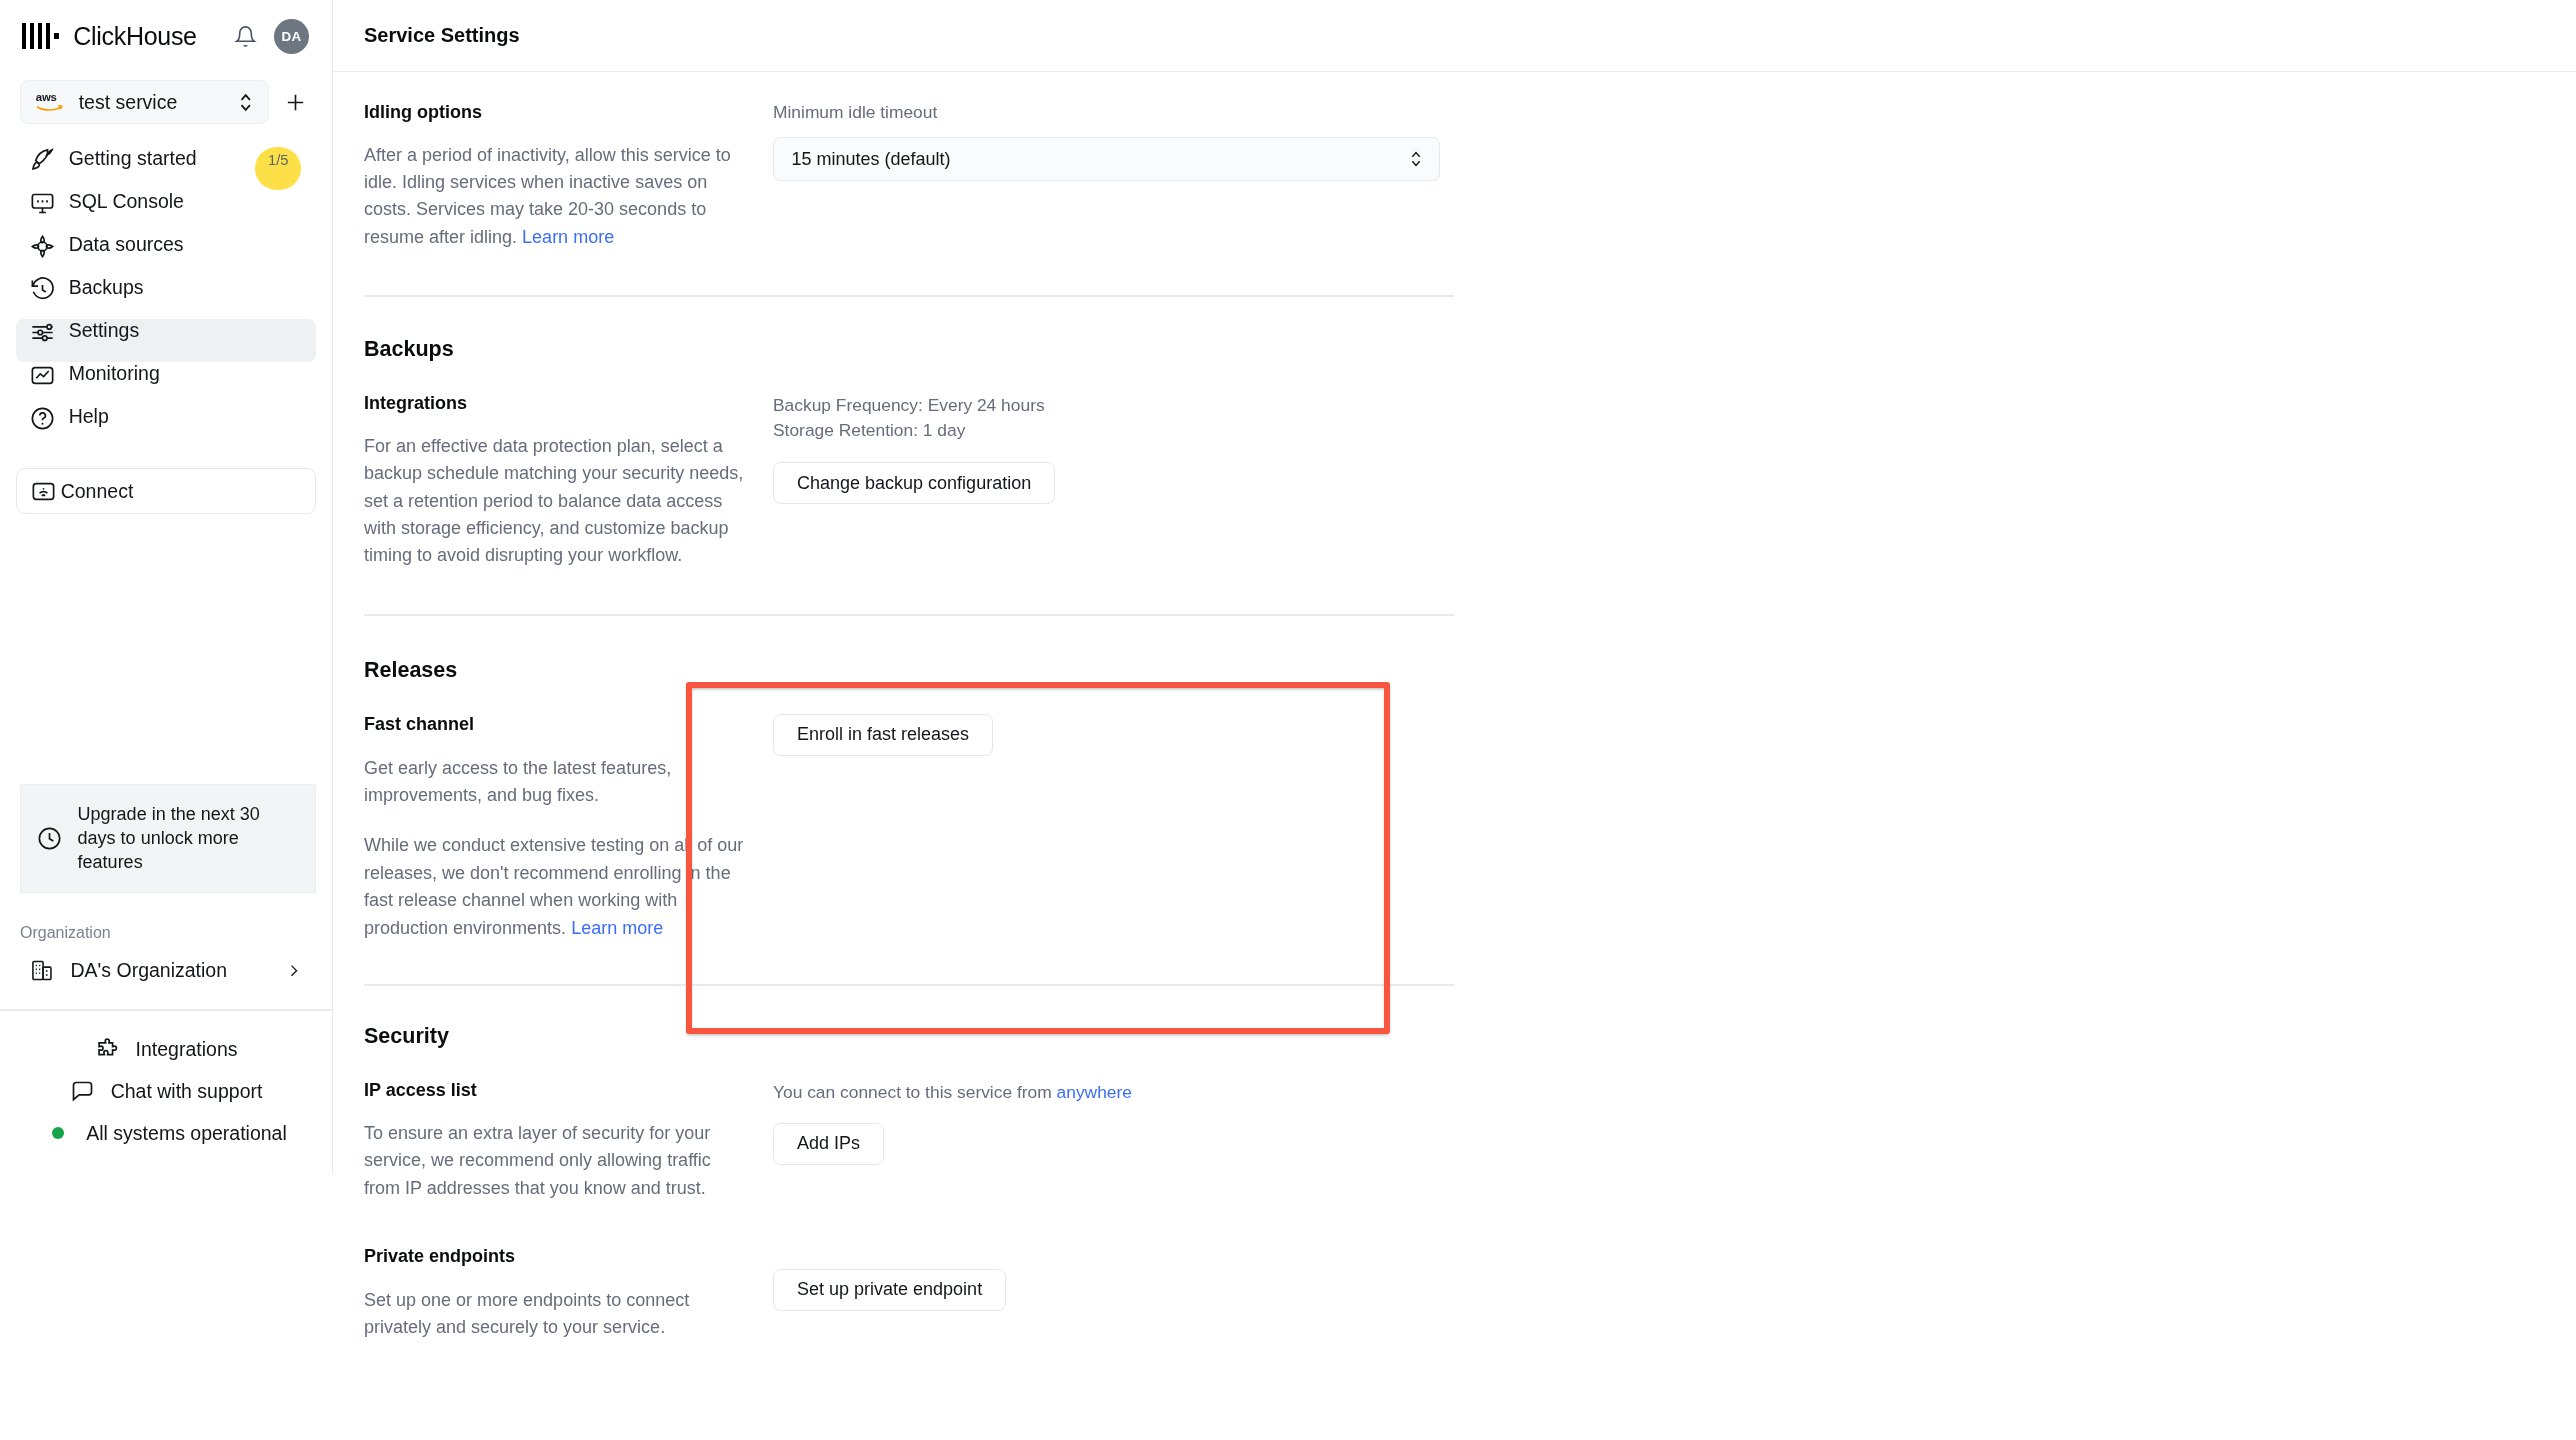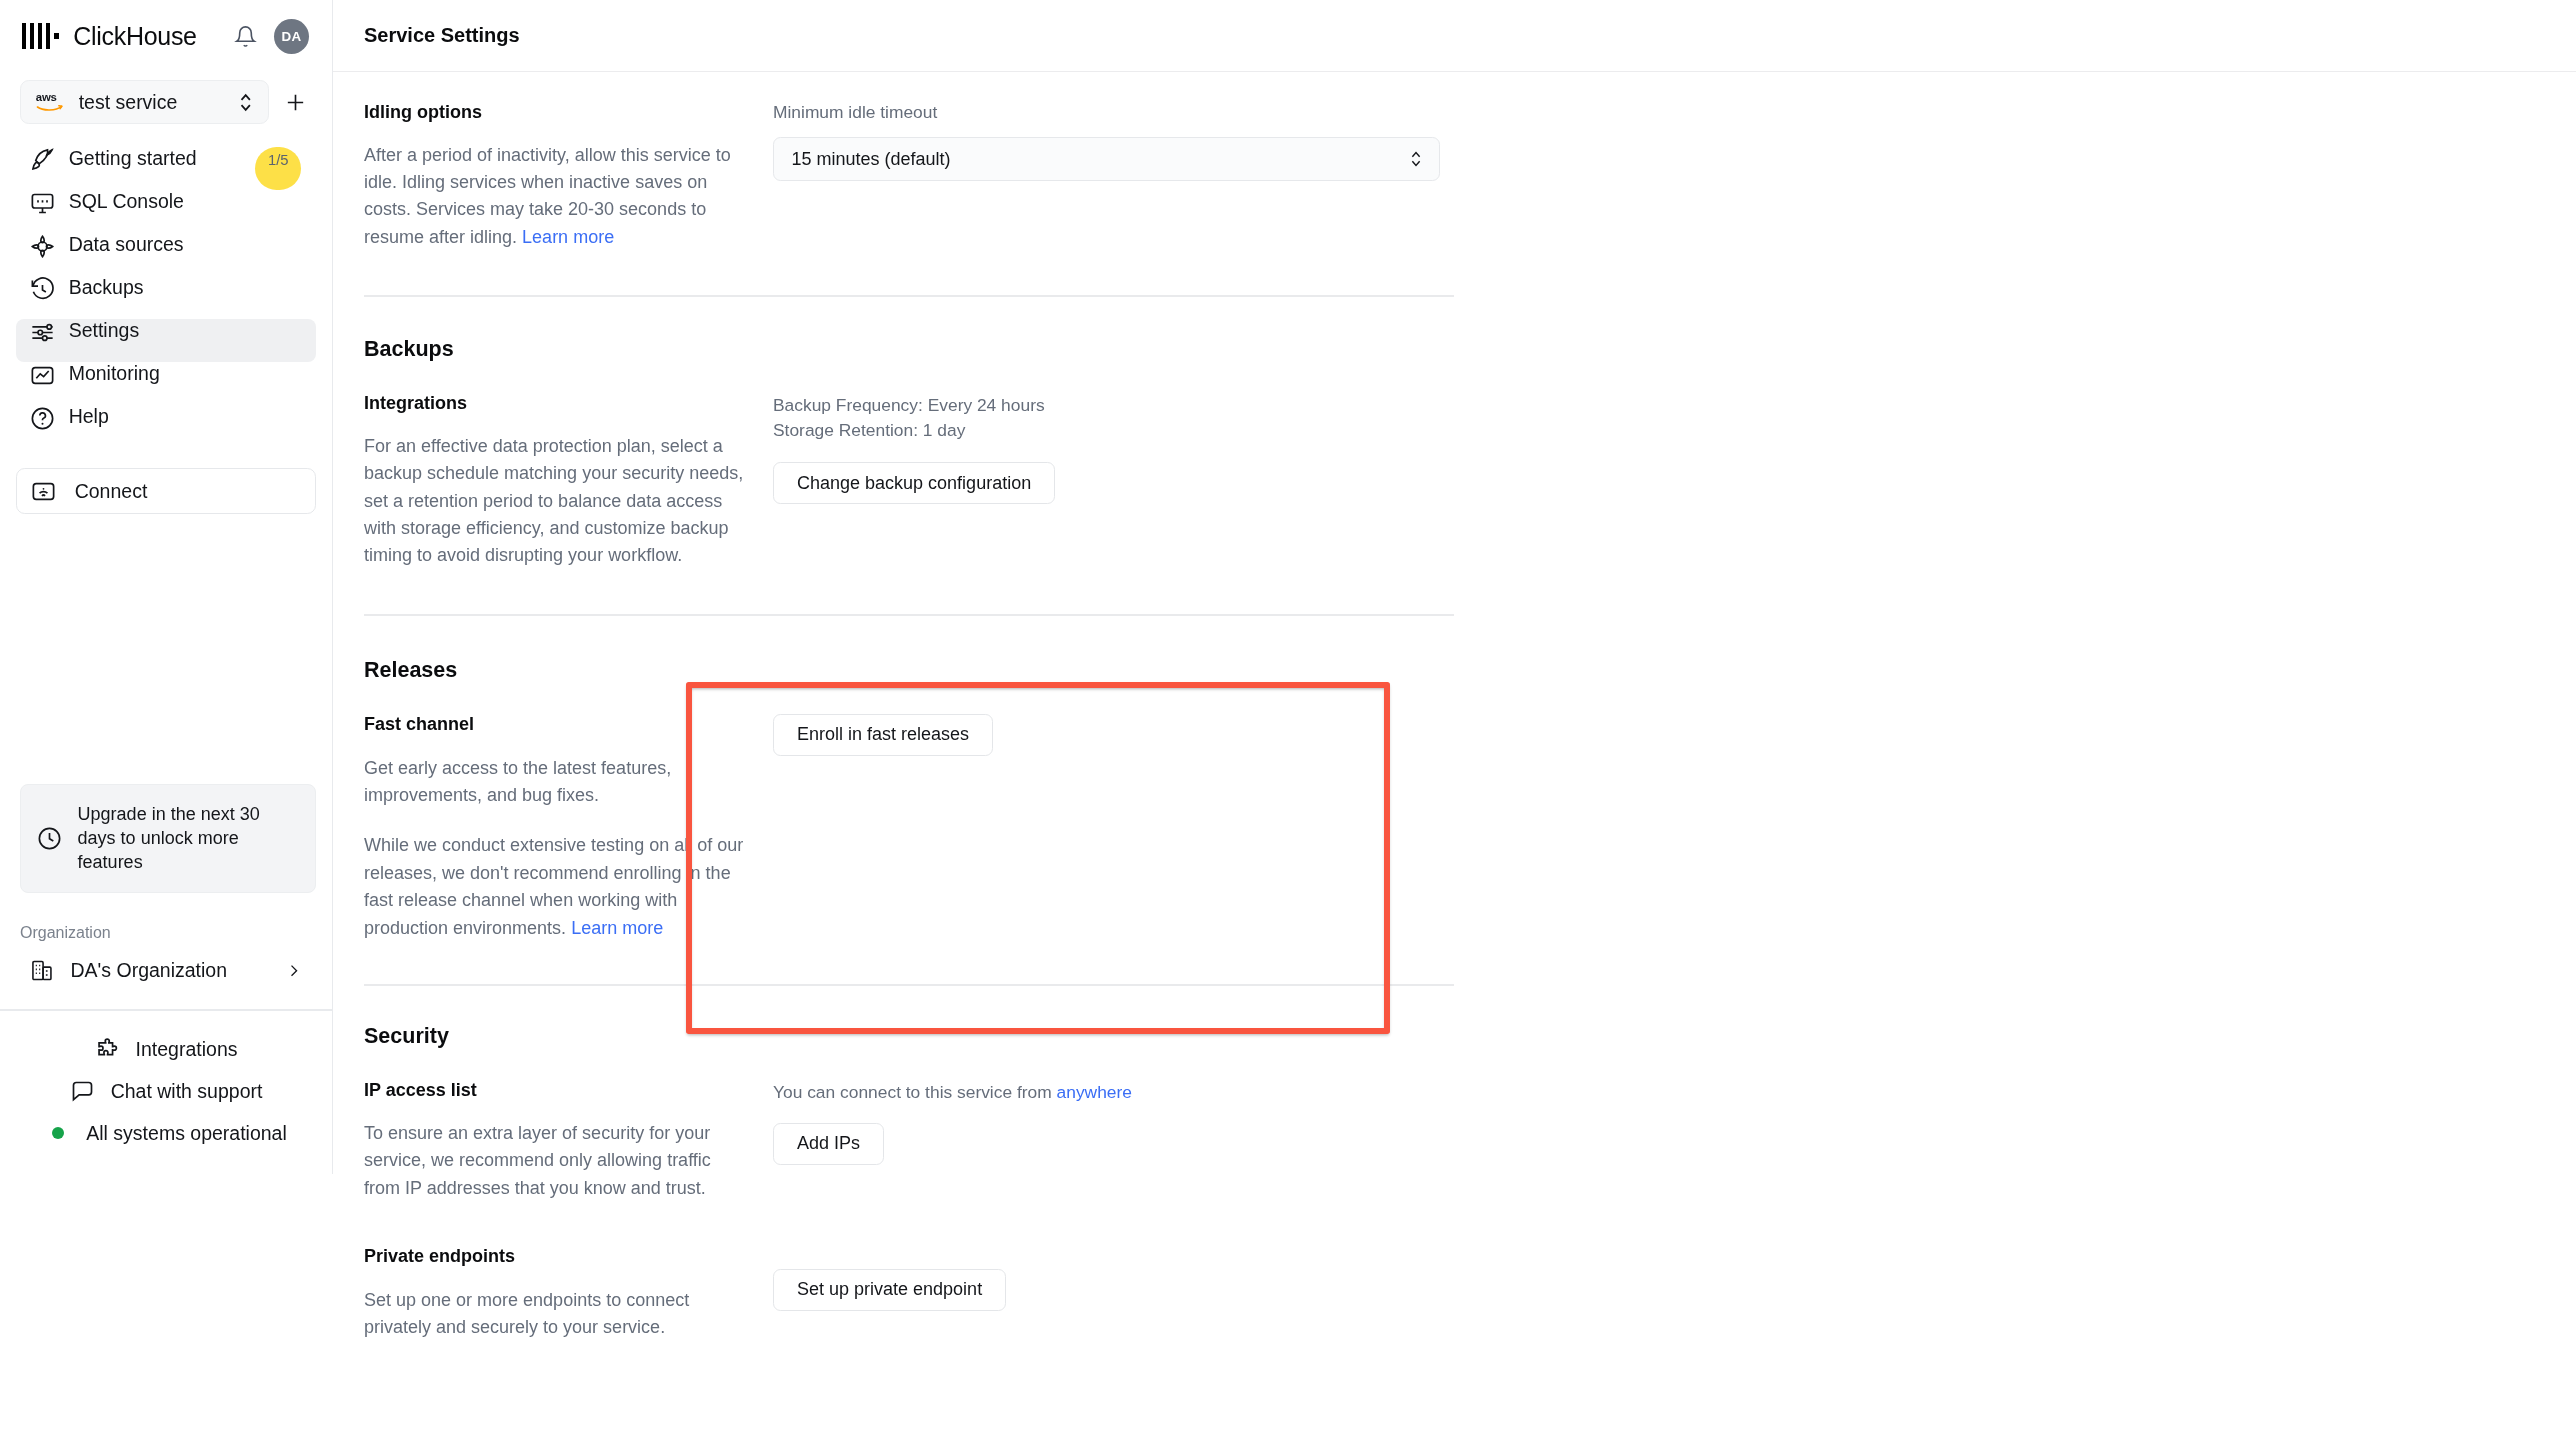--- a/index.html
+++ b/index.html
@@ -106,31 +106,31 @@
     color: #5b636e;
   }
 
   .connect-wrap { padding: 0 16px; margin-top: 20px; }
   .connect-btn {
     height: 46px;
     border: 1.3px solid #e6e8eb;
     border-radius: 8.7px;
     display: flex; align-items: center;
     padding: 0 14.8px 0 12.7px;
-    gap: 18px;
+    gap: 4px;
     background: #fff;
   }
 
   .sb-spacer { flex: 1; }
 
   .upgrade-card {
     margin: 0 16px 0 20px;
     background: #f3f4f6;
     border: 1.3px solid #eceef0;
-    border-radius: 8px;
+    border-radius: 1px;
     display: flex; align-items: center;
     gap: 14.8px;
     padding: 17.4px 17.4px 17.4px 14.8px;
   }
   .upgrade-text { font-size: 18px; line-height: 1.33; color: #14161a; }
 
   .org-label {
     font-size: 16px; color: #7b828d;
     padding: 0 20px; margin-top: 31px; margin-bottom: 8px;
   }

